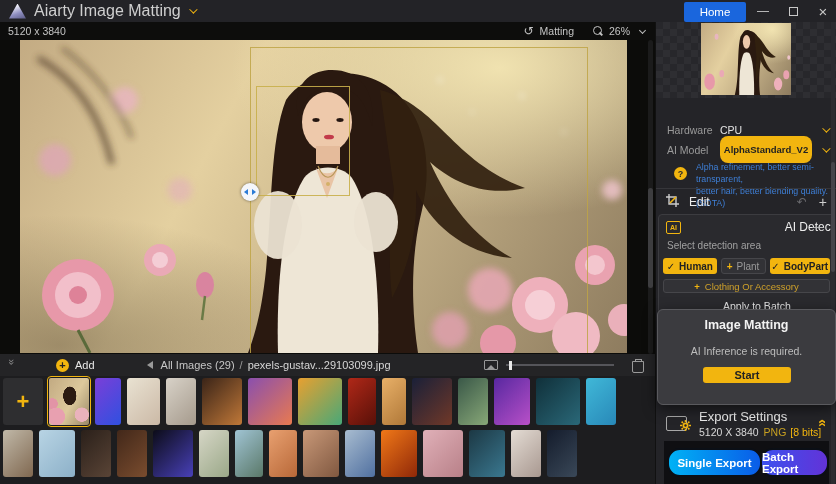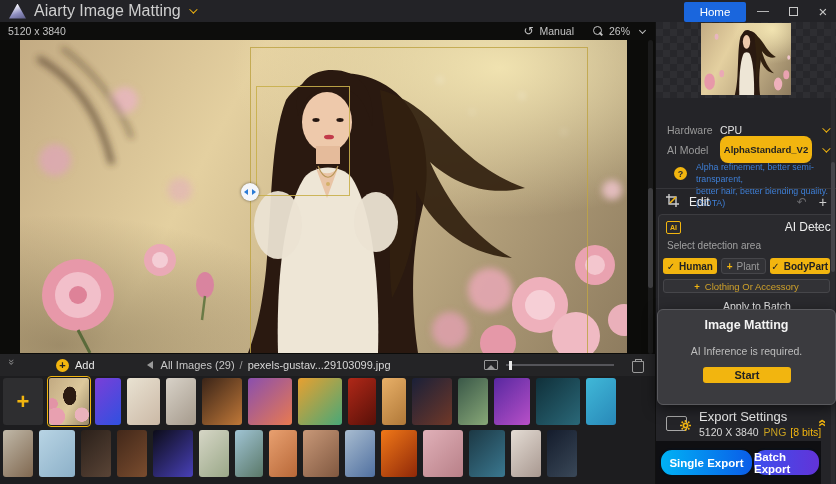--- a/index.html
+++ b/index.html
@@ -132,21 +132,21 @@
   .export-row { top:384px; height:34px; align-items:center; }
   .exp-ic { position:relative; width:21px; height:15px; border:1.5px solid #a8a8a8; border-radius:2px; margin-left:10px; flex:none; }
   .gear { position:absolute; right:-5px; bottom:-5px; }
   .exp-text { margin-left:12px; }
   .exp-title { font-size:13px; color:#ececec; }
   .exp-line2 { font-size:10.5px; margin-top:2px; color:#d8d8d8; }
   .exp-fmt { color:#c8a020; margin-left:5px; }
   .exp-depth { color:#f2b50f; margin-left:4px; }
   .dbl-chv-up { position:absolute; right:12px; color:#f2b50f; font-size:14px; font-weight:bold; transform:rotate(-90deg); }
 
-  .export-btns { position:absolute; left:0; top:419px; width:165px; height:43px; background:#0f0f12; display:flex; align-items:center; }
+  .export-btns { position:absolute; left:8px; top:419px; width:165px; height:43px; background:#0f0f12; display:flex; align-items:center; }
   .exp-btn { height:29px; border-radius:13px; display:flex; align-items:center; justify-content:center; color:#fff; font-weight:bold; font-size:11.5px; border:2px solid #0b0f16; }
   .single-btn { width:102px; margin-left:3px; background:linear-gradient(90deg,#00b2f5,#0a5ce8); z-index:2; }
   .batch-btn { width:74px; margin-left:-2px; background:linear-gradient(90deg,#3c50ee,#6233d8); }
   .side-scroll { position:absolute; right:1px; top:0; width:4px; height:462px; background:#2c2c30; }
   .side-scroll-thumb { position:absolute; top:140px; width:4px; height:110px; background:#45454a; border-radius:2px; }
 </style>
 </head>
 <body>
 
 <div class="app">
@@ -166,21 +166,21 @@
     <div class="win-btn" style="font-size:15px;">
         <span>×</span>
       </div>
   </div>
 
   <div class="left-col">
     <div class="canvas-toolbar">
       <span class="dims">5120 x 3840</span>
       <div class="ct-right">
         <span class="refresh-ic">↺</span>
-        <span>Manual</span>
+        <span>Matting</span>
         <span class="mag"></span>
         <span>26%</span>
         <span class="zoom-chv"></span>
       </div>
     </div>
 
     <div class="canvas">
       <div class="photo">
         <svg viewBox="0 0 607 313" preserveAspectRatio="none">
           <defs>

